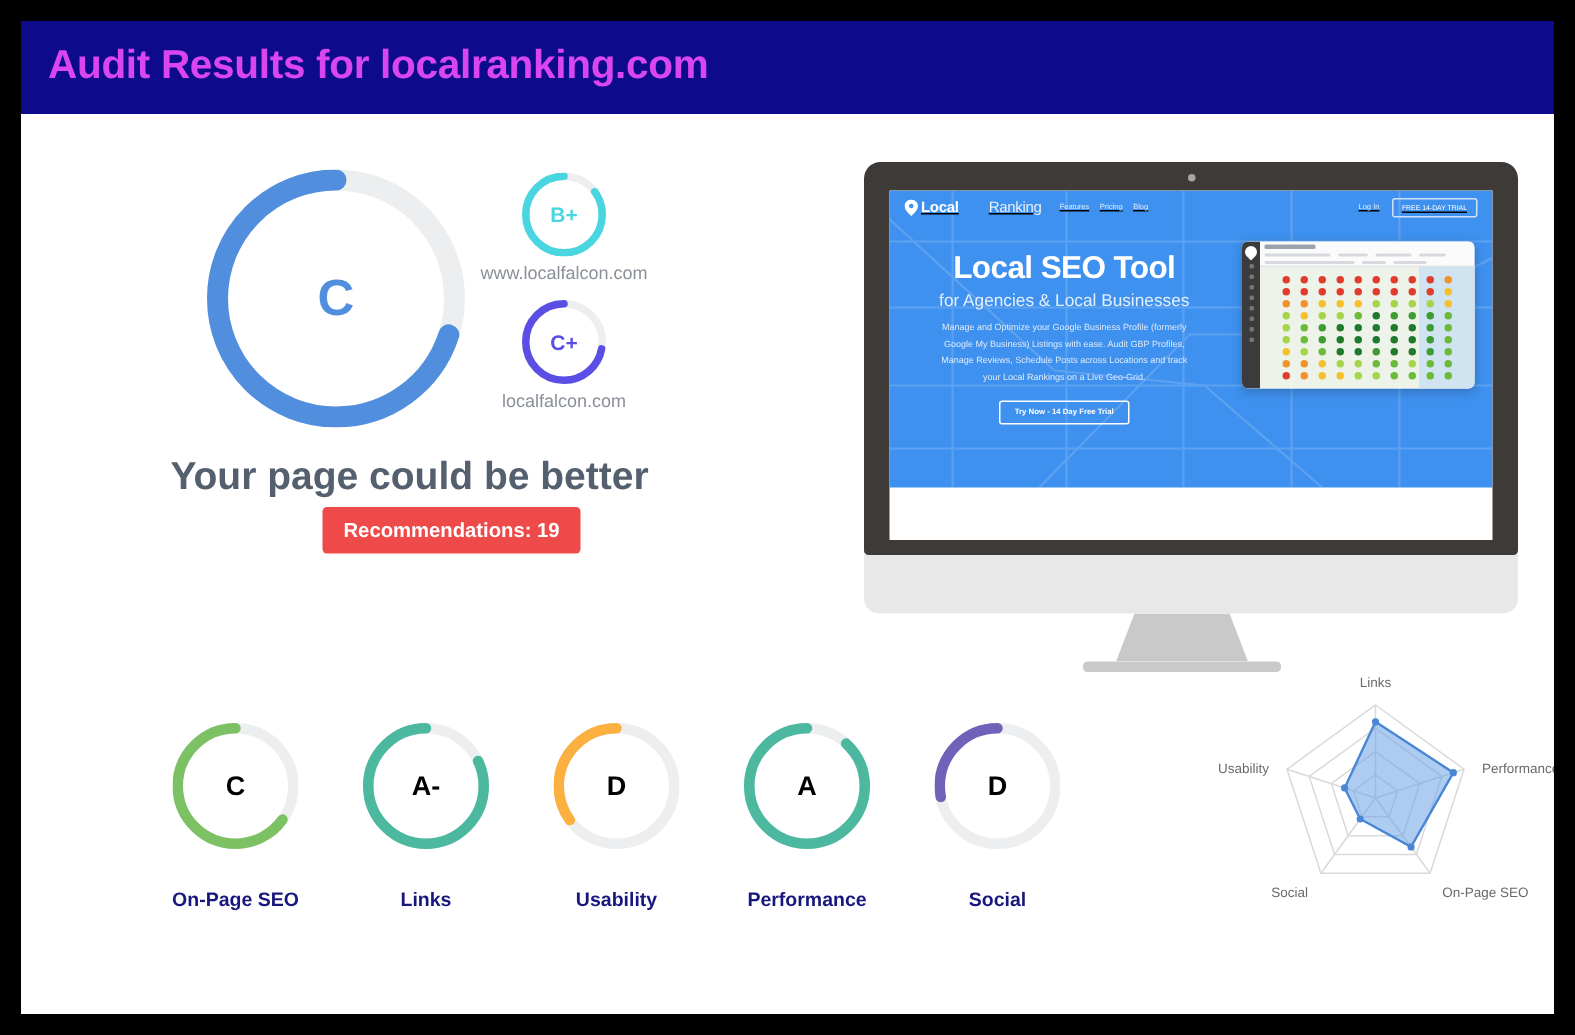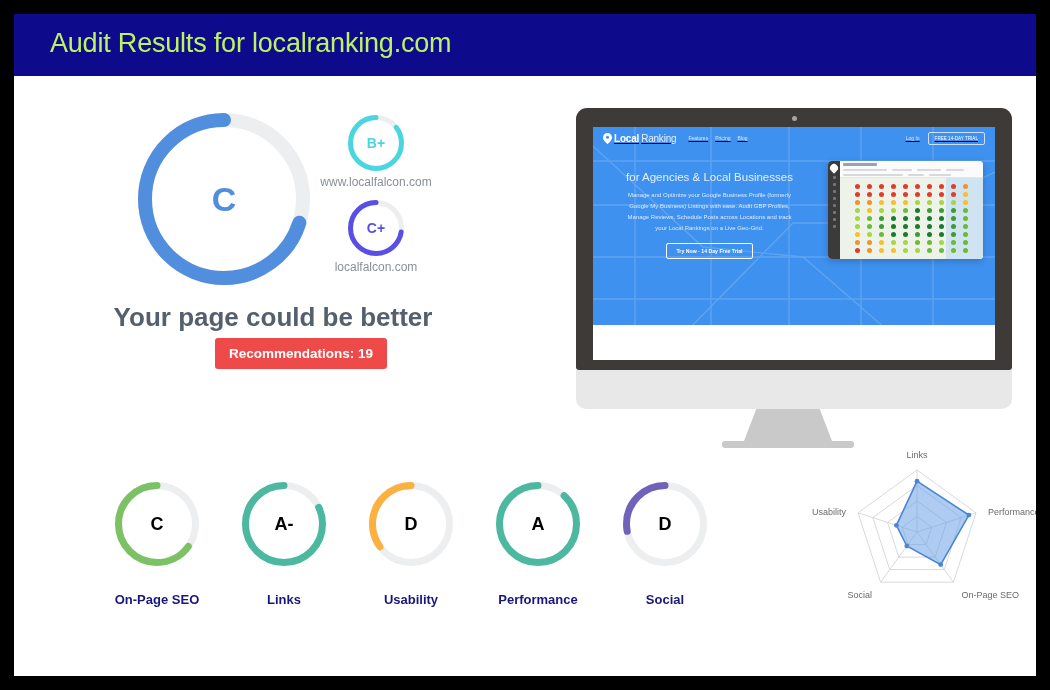--- a/index.html
+++ b/index.html
@@ -31,25 +31,25 @@
   .header {
     position: absolute;
     left: 0;
     top: 0;
     width: 1022px;
     height: 62px;
     background: #0d0a8c;
   }
   .header-title {
     position: absolute;
-    left: 36px;
+    left: 18px;
     top: 14px;
     font-size: 27px;
-    font-weight: 400;
-    color: #bef264;
+    font-weight: 700;
+    color: #d946ef;
     letter-spacing: -0.2px;
     white-space: nowrap;
   }
   
   .gauge {
     position: absolute;
   }
   .gauge svg { display: block; }
   .gauge-label {
     position: absolute;
@@ -223,21 +223,21 @@
   }
   .site-logo {
     display: flex;
     align-items: center;
     gap: 2px;
     font-size: 10px;
     font-weight: 700;
     color: #ffffff;
     letter-spacing: -0.2px;
   }
-  .site-logo .logo-light { font-weight: 400; color: #e6effb; }
+  .site-logo .logo-light { font-weight: 400; color: #e6effb; margin-left: 18px; }
   .site-nav-links {
     display: flex;
     gap: 7px;
     margin-left: 12px;
     font-size: 5px;
     color: #dbe9fb;
   }
   .site-nav-right {
     margin-left: auto;
     display: flex;
@@ -540,20 +540,21 @@
                 <span>Pricing</span>
                 <span>Blog</span>
               </div>
               <div class="site-nav-right">
                 <span class="site-login">Log In</span>
                 <span class="site-cta">FREE 14-DAY TRIAL</span>
               </div>
             </div>
 
             <div class="hero-left">
+              <div class="hero-h1">Local SEO Tool</div>
               <div class="hero-h2">for Agencies &amp; Local Businesses</div>
               <div class="hero-p">Manage and Optimize your Google Business Profile (formerly Google My Business) Listings with ease. Audit GBP Profiles, Manage Reviews, Schedule Posts across Locations and track your Local Rankings on a Live Geo-Grid.</div>
               <div class="hero-btn">Try Now - 14 Day Free Trial</div>
             </div>
 
             <div class="hero-shot">
               <div class="shot-rail">
                 <div class="rail-pin"></div>
                 <div class="rail-dot"></div>
                 <div class="rail-dot"></div>

